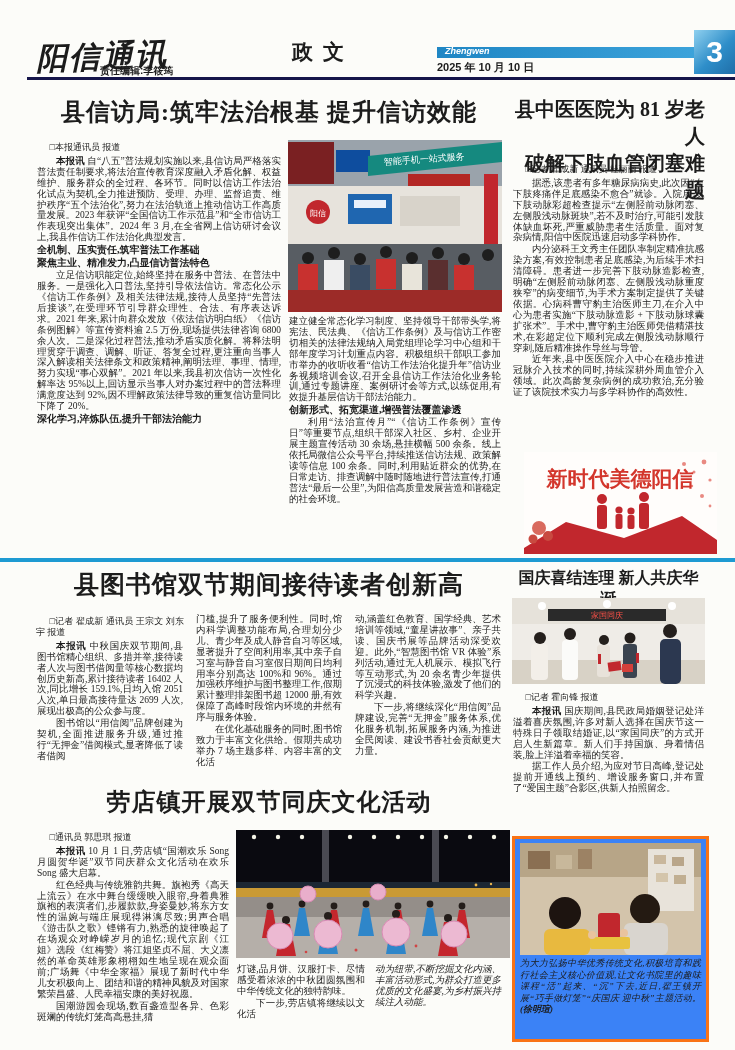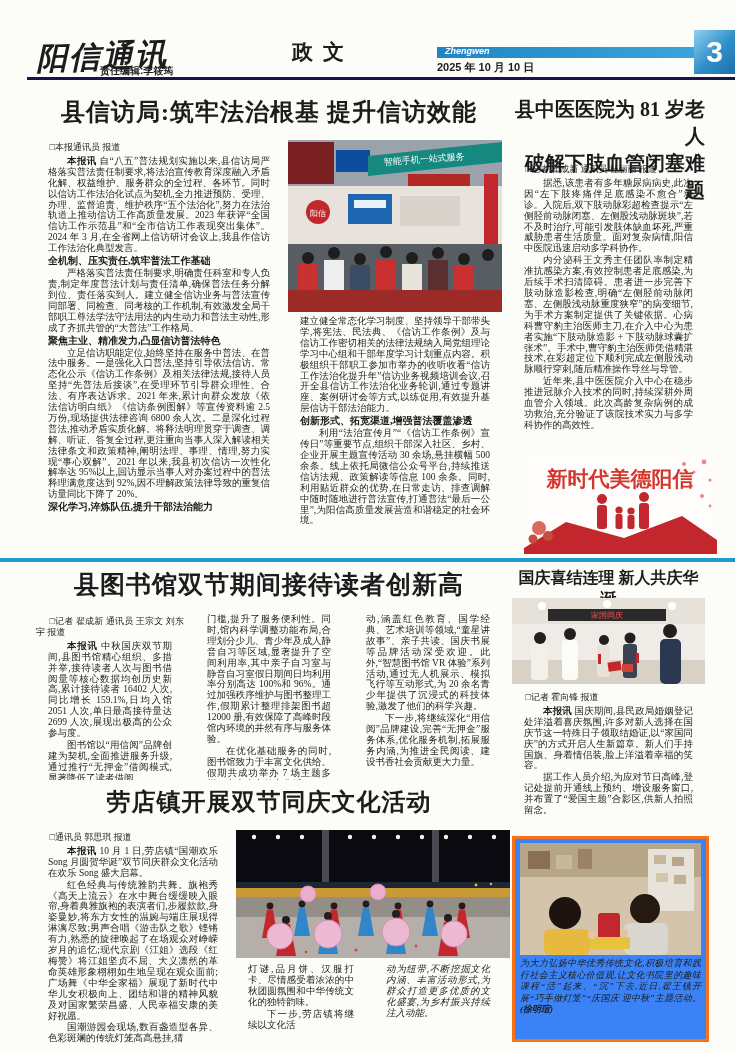--- a/index.html
+++ b/index.html
@@ -19,21 +19,21 @@
   .date{left:437px;top:60px;width:253px;font-size:11px;font-weight:bold;
         font-family:"Liberation Sans",sans-serif;}
   .page-num-box{left:694px;top:30px;width:41px;height:44px;
                 background:linear-gradient(135deg,#8fd0ef 0%,#2e8ec9 55%,#1f6ea8 100%);
                 display:flex;align-items:center;justify-content:center;}
   .page-num-box span{color:#fff;font-size:30px;font-weight:bold;font-family:"Liberation Sans",sans-serif;}
   .header-rule{left:27px;top:77px;width:708px;height:3px;background:#15154a;}
 
   
   .body-text{font-size:9.5px;line-height:10.9px;text-align:justify;}
-  .body-text p{margin:0 12px 1px;text-indent:2em;text-align:justify;}
+  .body-text p{margin:0 1px 1px;text-indent:2em;text-align:justify;}
   .body-text p.noindent{text-indent:0;}
   .byline{font-size:9px;text-indent:1.5em;margin:2px 0 3px;}
   .lead{font-weight:bold;}
   .subhead{font-weight:bold;text-align:center;font-size:10px;line-height:12px;margin:3px 0;text-indent:0 !important;}
   .clip{overflow:hidden;}
 
   
   .art1{left:36px;top:96px;width:466px;height:462px;}
   .art1 .headline{width:100%;text-align:center;font-size:24px;font-weight:bold;letter-spacing:1px;}
   .art1-col-l{left:0;top:44px;width:246px;height:416px;}
@@ -87,21 +87,20 @@
   </div>
   <div class="abs header-rule"></div>
 
   <div class="abs art1">
     <div class="headline">县信访局:筑牢法治根基 提升信访效能</div>
 
     <div class="abs art1-col-l body-text clip">
       <div class="byline">□本报通讯员 报道</div>
       <p><span class="lead">本报讯</span> <span>自“八五”普法规划实施以来,县信访局严格落实普法责任制要求,将法治宣传教育深度融入矛盾化解、权益维护、服务群众的全过程、各环节。同时以信访工作法治化试点为契机,全力推进预防、受理、办理、监督追责、维护秩序“五个法治化”,努力在法治轨道上推动信访工作高质量发展。2023 年获评“全国信访工作示范县”和“全市信访工作表现突出集体”。2024 年 3 月,在全省网上信访研讨会议上,我县作信访工作法治化典型发言。</span></p>
       <p class="subhead">全机制、压实责任,筑牢普法工作基础</p>
-      <p>严格落实普法责任制要求,明确责任科室和专人负责,制定年度普法计划与责任清单,确保普法任务分解到位、责任落实到人。建立健全信访业务与普法宣传同部署、同检查、同考核的工作机制,有效激发全局干部职工尊法学法守法用法的内生动力和普法主动性,形成了齐抓共管的“大普法”工作格局。</p>
       <p class="subhead">聚焦主业、精准发力,凸显信访普法特色</p>
       <p>立足信访职能定位,始终坚持在服务中普法、在普法中服务。一是强化入口普法,坚持引导依法信访。常态化公示《信访工作条例》及相关法律法规,接待人员坚持“先普法后接谈”,在受理环节引导群众理性、合法、有序表达诉求。2021 年来,累计向群众发放《依法信访明白纸》《信访条例图解》等宣传资料逾 2.5 万份,现场提供法律咨询 6800 余人次。二是深化过程普法,推动矛盾实质化解。将释法明理贯穿于调查、调解、听证、答复全过程,更注重向当事人深入解读相关法律条文和政策精神,阐明法理、事理、情理,努力实现“事心双解”。2021 年以来,我县初次信访一次性化解率达 95%以上,回访显示当事人对办案过程中的普法释理满意度达到 92%,因不理解政策法律导致的重复信访量同比下降了 20%。</p>
       <p class="subhead">深化学习,淬炼队伍,提升干部法治能力</p>
     </div>
 
     <div class="abs art1-col-r body-text clip">
       <svg class="photo" viewBox="0 0 214 172">
         <rect x="0" y="0" width="214" height="172" fill="#c3cad0"></rect>
         <rect x="0" y="0" width="214" height="46" fill="#9aa3ab"></rect>
         <rect x="0" y="2" width="46" height="42" fill="#7a2022"></rect>

